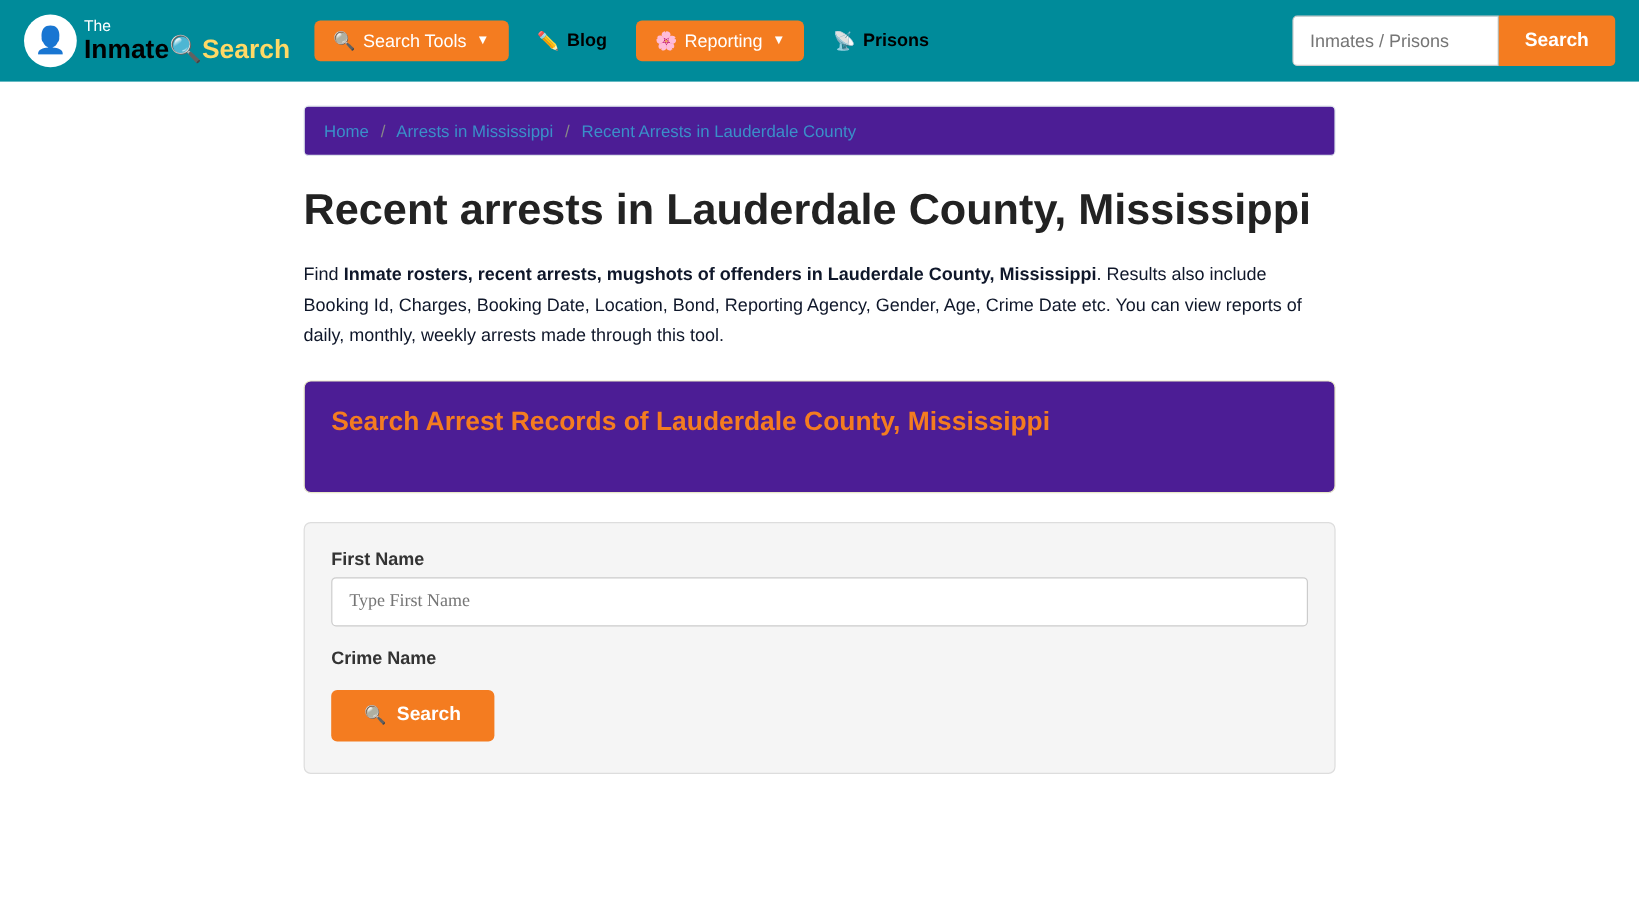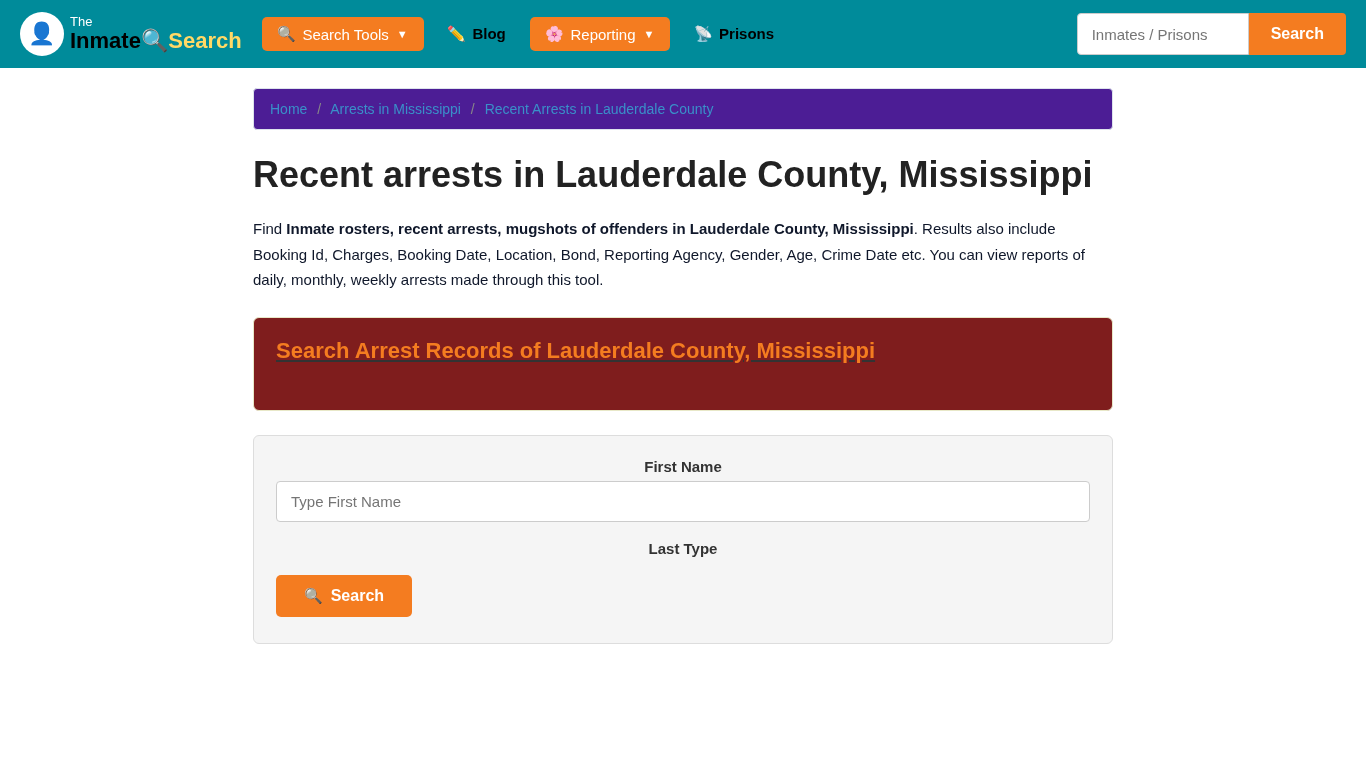--- a/index.html
+++ b/index.html
@@ -133,26 +133,25 @@
     .description {
       font-size: 15px;
       line-height: 1.7;
       margin-bottom: 24px;
       color: #0f172a;
     }
     .description strong { font-weight: bold; }
 
     
     .search-section {
-      background: #7f1d1d;
+      background: #4c1d95;
       border: 1px solid #e8e8c8;
       border-radius: 6px;
       padding: 20px 22px 26px;
       margin-bottom: 24px;
-      text-decoration: underline;
     }
     .search-section-title {
       color: #f47c20;
       font-size: 22px;
       font-weight: bold;
       margin-bottom: 20px;
     }
 
     
     .form-area {
@@ -163,31 +162,31 @@
     }
     .form-group {
       margin-bottom: 18px;
     }
     .form-label {
       display: block;
       font-size: 15px;
       font-weight: bold;
       color: #333;
       margin-bottom: 6px;
-      text-align: center;
     }
     .form-input {
       width: 100%;
       padding: 11px 14px;
       font-size: 15px;
       border: 1px solid #ccc;
       border-radius: 4px;
       background: #fff;
       outline: none;
       color: #888;
+      font-family: Liberation Serif, serif;
     }
 
     .search-form-btn {
       background: #f47c20;
       color: #fff;
       border: none;
       border-radius: 5px;
       padding: 12px 28px;
       font-size: 16px;
       font-weight: bold;
@@ -266,21 +265,21 @@
   <div class="search-section">
     <div class="search-section-title">Search Arrest Records of Lauderdale County, Mississippi</div>
   </div>
 
   <div class="form-area">
     <div class="form-group">
       <label class="form-label">First Name</label>
       <input type="text" class="form-input" placeholder="Type First Name" style="">
     </div>
     <div class="form-group">
-      <label class="form-label">Last Type</label>
+      <label class="form-label">Crime Name</label>
     </div>
     <button class="search-form-btn">
       <span class="icon-search"></span>
       <span>Search</span>
     </button>
   </div>
 
 </div>
 
 </body></html>

